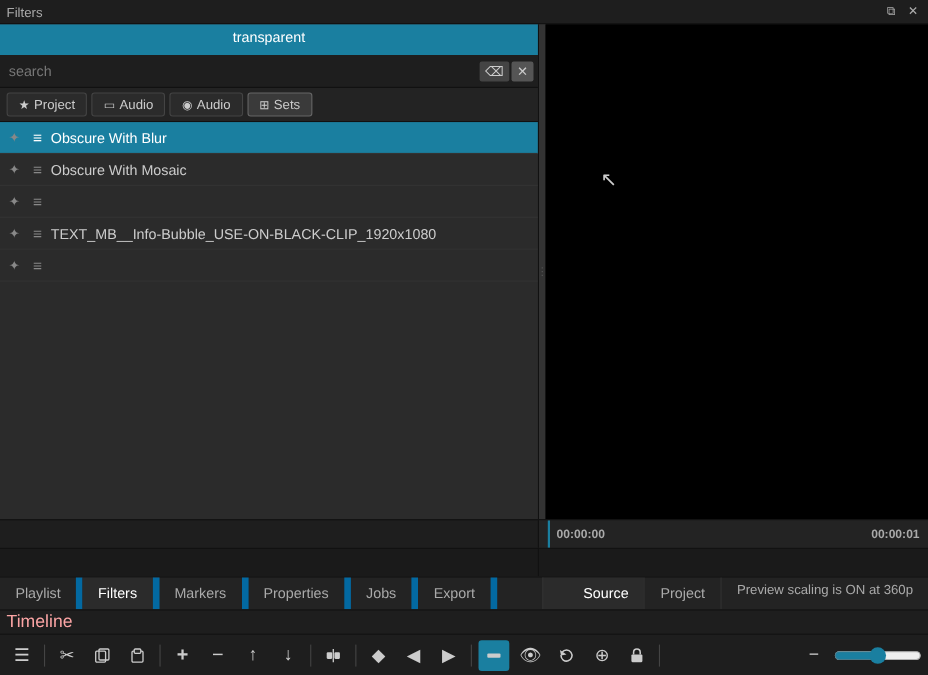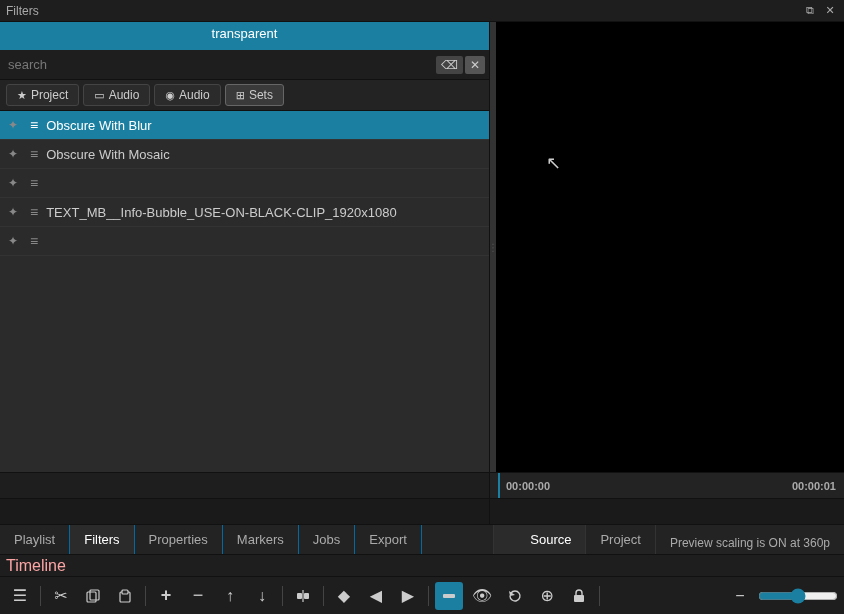--- a/index.html
+++ b/index.html
@@ -288,21 +288,21 @@
       background: #232323;
       border-top: 1px solid #111;
       height: 30px;
       align-items: center;
     }
     .bottom-tab {
       padding: 4px 14px;
       font-size: 13px;
       color: #aaa;
       cursor: pointer;
-      border-right: 1px solid #0369a1;
+      border-right: 6px solid #0369a1;
       height: 100%;
       display: flex;
       align-items: center;
     }
     .bottom-tab.active {
       color: #fff;
       background: #2b2b2b;
     }
     .bottom-tabs-right {
       margin-left: auto;
@@ -325,21 +325,21 @@
       background: #2b2b2b;
       padding-left: 36px;
     }
     .preview-scaling-info {
       padding: 4px 14px;
       font-size: 12px;
       color: #aaa;
       border-left: 1px solid #333;
       height: 100%;
       display: flex;
-      align-items: flex-end;
+      align-items: flex-start;
     }
 
     
     .timeline-label-row {
       display: flex;
       align-items: center;
       background: #1e1e1e;
       height: 22px;
       border-top: 1px solid #111;
       padding: 0 6px;
@@ -506,24 +506,24 @@
 </div>
 
 <div class="bottom-tabs">
   <div class="bottom-tab">
     <span>Playlist</span>
   </div>
   <div class="bottom-tab active">
     <span>Filters</span>
   </div>
   <div class="bottom-tab">
+    <span>Markers</span>
+  </div>
+  <div class="bottom-tab">
     <span>Properties</span>
-  </div>
-  <div class="bottom-tab">
-    <span>Markers</span>
   </div>
   <div class="bottom-tab">
     <span>Jobs</span>
   </div>
   <div class="bottom-tab">
     <span>Export</span>
   </div>
   <div class="bottom-tabs-right">
     <div class="bottom-tab-right active">
       <span>Source</span>

